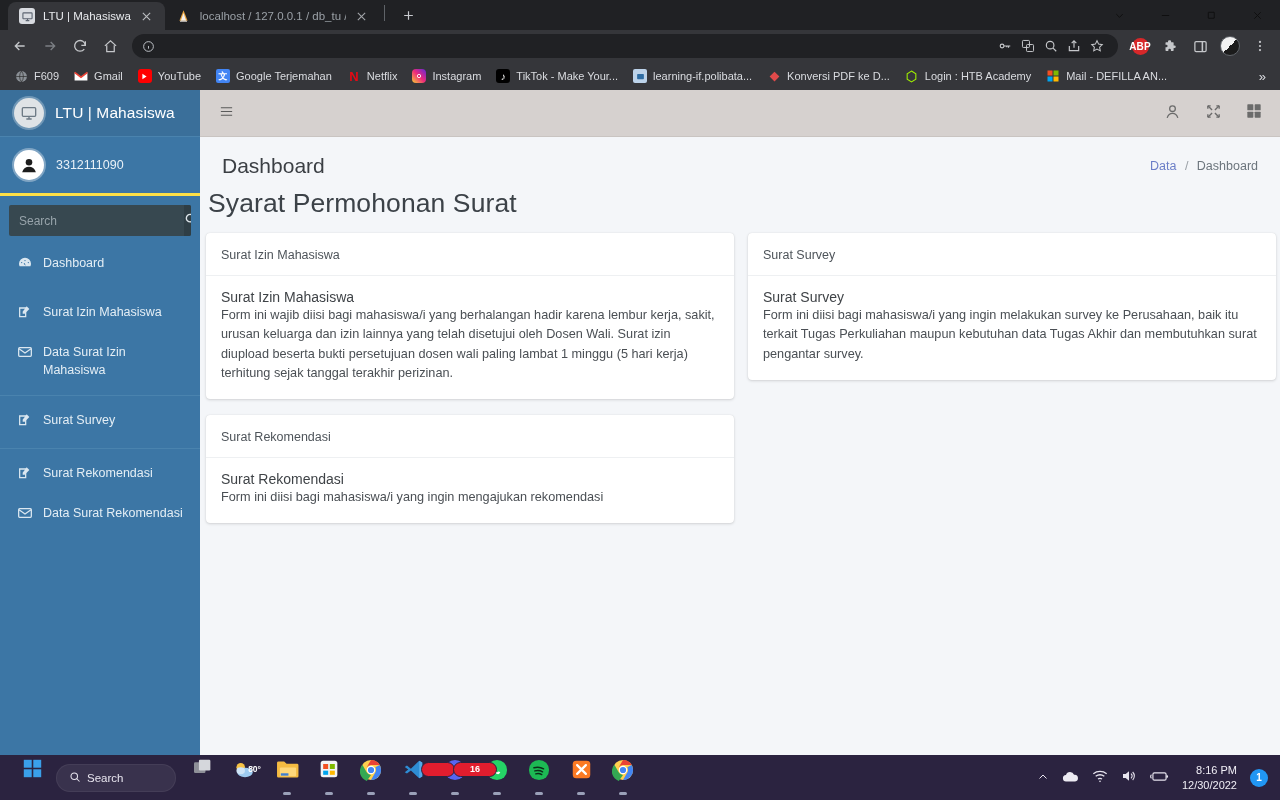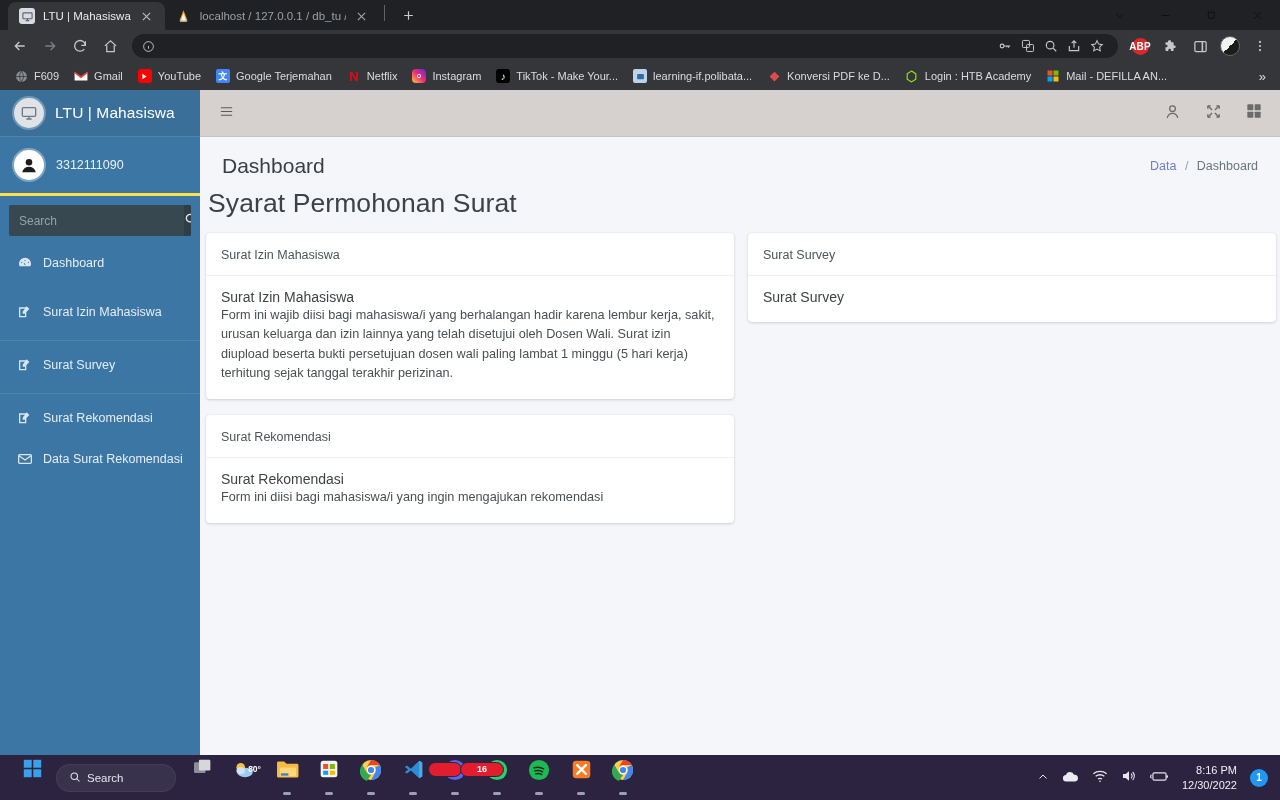--- a/index.html
+++ b/index.html
@@ -221,21 +221,21 @@
     height: 28px; min-width: 120px; border-radius: 16px;
     background: rgba(255,255,255,.07); display: flex; align-items: center;
     gap: 6px; padding: 0 14px 0 12px; color: #e7e4ee; font-size: 11.5px;
     border: 1px solid rgba(255,255,255,.06); margin-right: 4px;
   }
   .tb-dot {
     position: absolute; bottom: 2px; left: 50%; transform: translateX(-50%);
     width: 8px; height: 3px; border-radius: 2px; background: #9aa0b8;
   }
   .tb-badge {
-    position: absolute; top: 3px; right: 12px; min-width: 15px; height: 15px;
+    position: absolute; top: 3px; right: 19px; min-width: 15px; height: 15px;
     border-radius: 8px; background: #e11d2e; color: #fff;
     font-size: 9px; font-weight: 700; display: flex;
     align-items: center; justify-content: center; padding: 0 16px;
     border: 1.5px solid #2b2340;
   }
   .tb-right {
     margin-left: auto; display: flex; align-items: center; gap: 13px;
     padding-right: 12px; color: #e7e4ee;
   }
   .clock { font-size: 11px; line-height: 1.32; text-align: right; color: #f0eef5; }
@@ -541,20 +541,29 @@
 
         <div class="nav-item">
           <span class="ni">
             <svg width="16" height="16" viewBox="0 0 24 24" stroke="#e4eef5" stroke-width="1.9" fill="none">
                 <path d="M4 6h9v13H4z"></path>
                 <path d="M14.5 3.5l4 4-7 7H8.5v-3z" fill="#e4eef5" stroke="none"></path>
               </svg>
           </span>
           <span>Surat Izin Mahasiswa</span>
         </div>
+        <div class="nav-item">
+          <span class="ni">
+            <svg width="16" height="16" viewBox="0 0 24 24" stroke="#e4eef5" stroke-width="1.9" fill="none">
+                <rect x="2.5" y="5.5" width="19" height="13" rx="1.5"></rect>
+                <path d="M3 7l9 6.5L21 7"></path>
+              </svg>
+          </span>
+          <span>Data Surat Izin Mahasiswa</span>
+        </div>
 
         <div class="nav-sep"></div>
 
         <div class="nav-item">
           <span class="ni">
             <svg width="16" height="16" viewBox="0 0 24 24" stroke="#e4eef5" stroke-width="1.9" fill="none">
                 <path d="M4 6h9v13H4z"></path>
                 <path d="M14.5 3.5l4 4-7 7H8.5v-3z" fill="#e4eef5" stroke="none"></path>
               </svg>
           </span>
@@ -651,20 +660,21 @@
 
         </div>
 
         <div class="col col-right">
           <div class="card">
             <div class="card-header">
               <span class="card-title">Surat Survey</span>
             </div>
             <div class="card-body">
               <div class="card-h">Surat Survey</div>
+              <div class="card-p">Form ini diisi bagi mahasiswa/i yang ingin melakukan survey ke Perusahaan, baik itu terkait Tugas Perkuliahan maupun kebutuhan data Tugas Akhir dan membutuhkan surat pengantar survey.</div>
             </div>
           </div>
         </div>
       </div>
     </div>
   </div>
 
   <div class="taskbar">
     <div class="tb-center">
       <div class="tb-ico tb-start">

